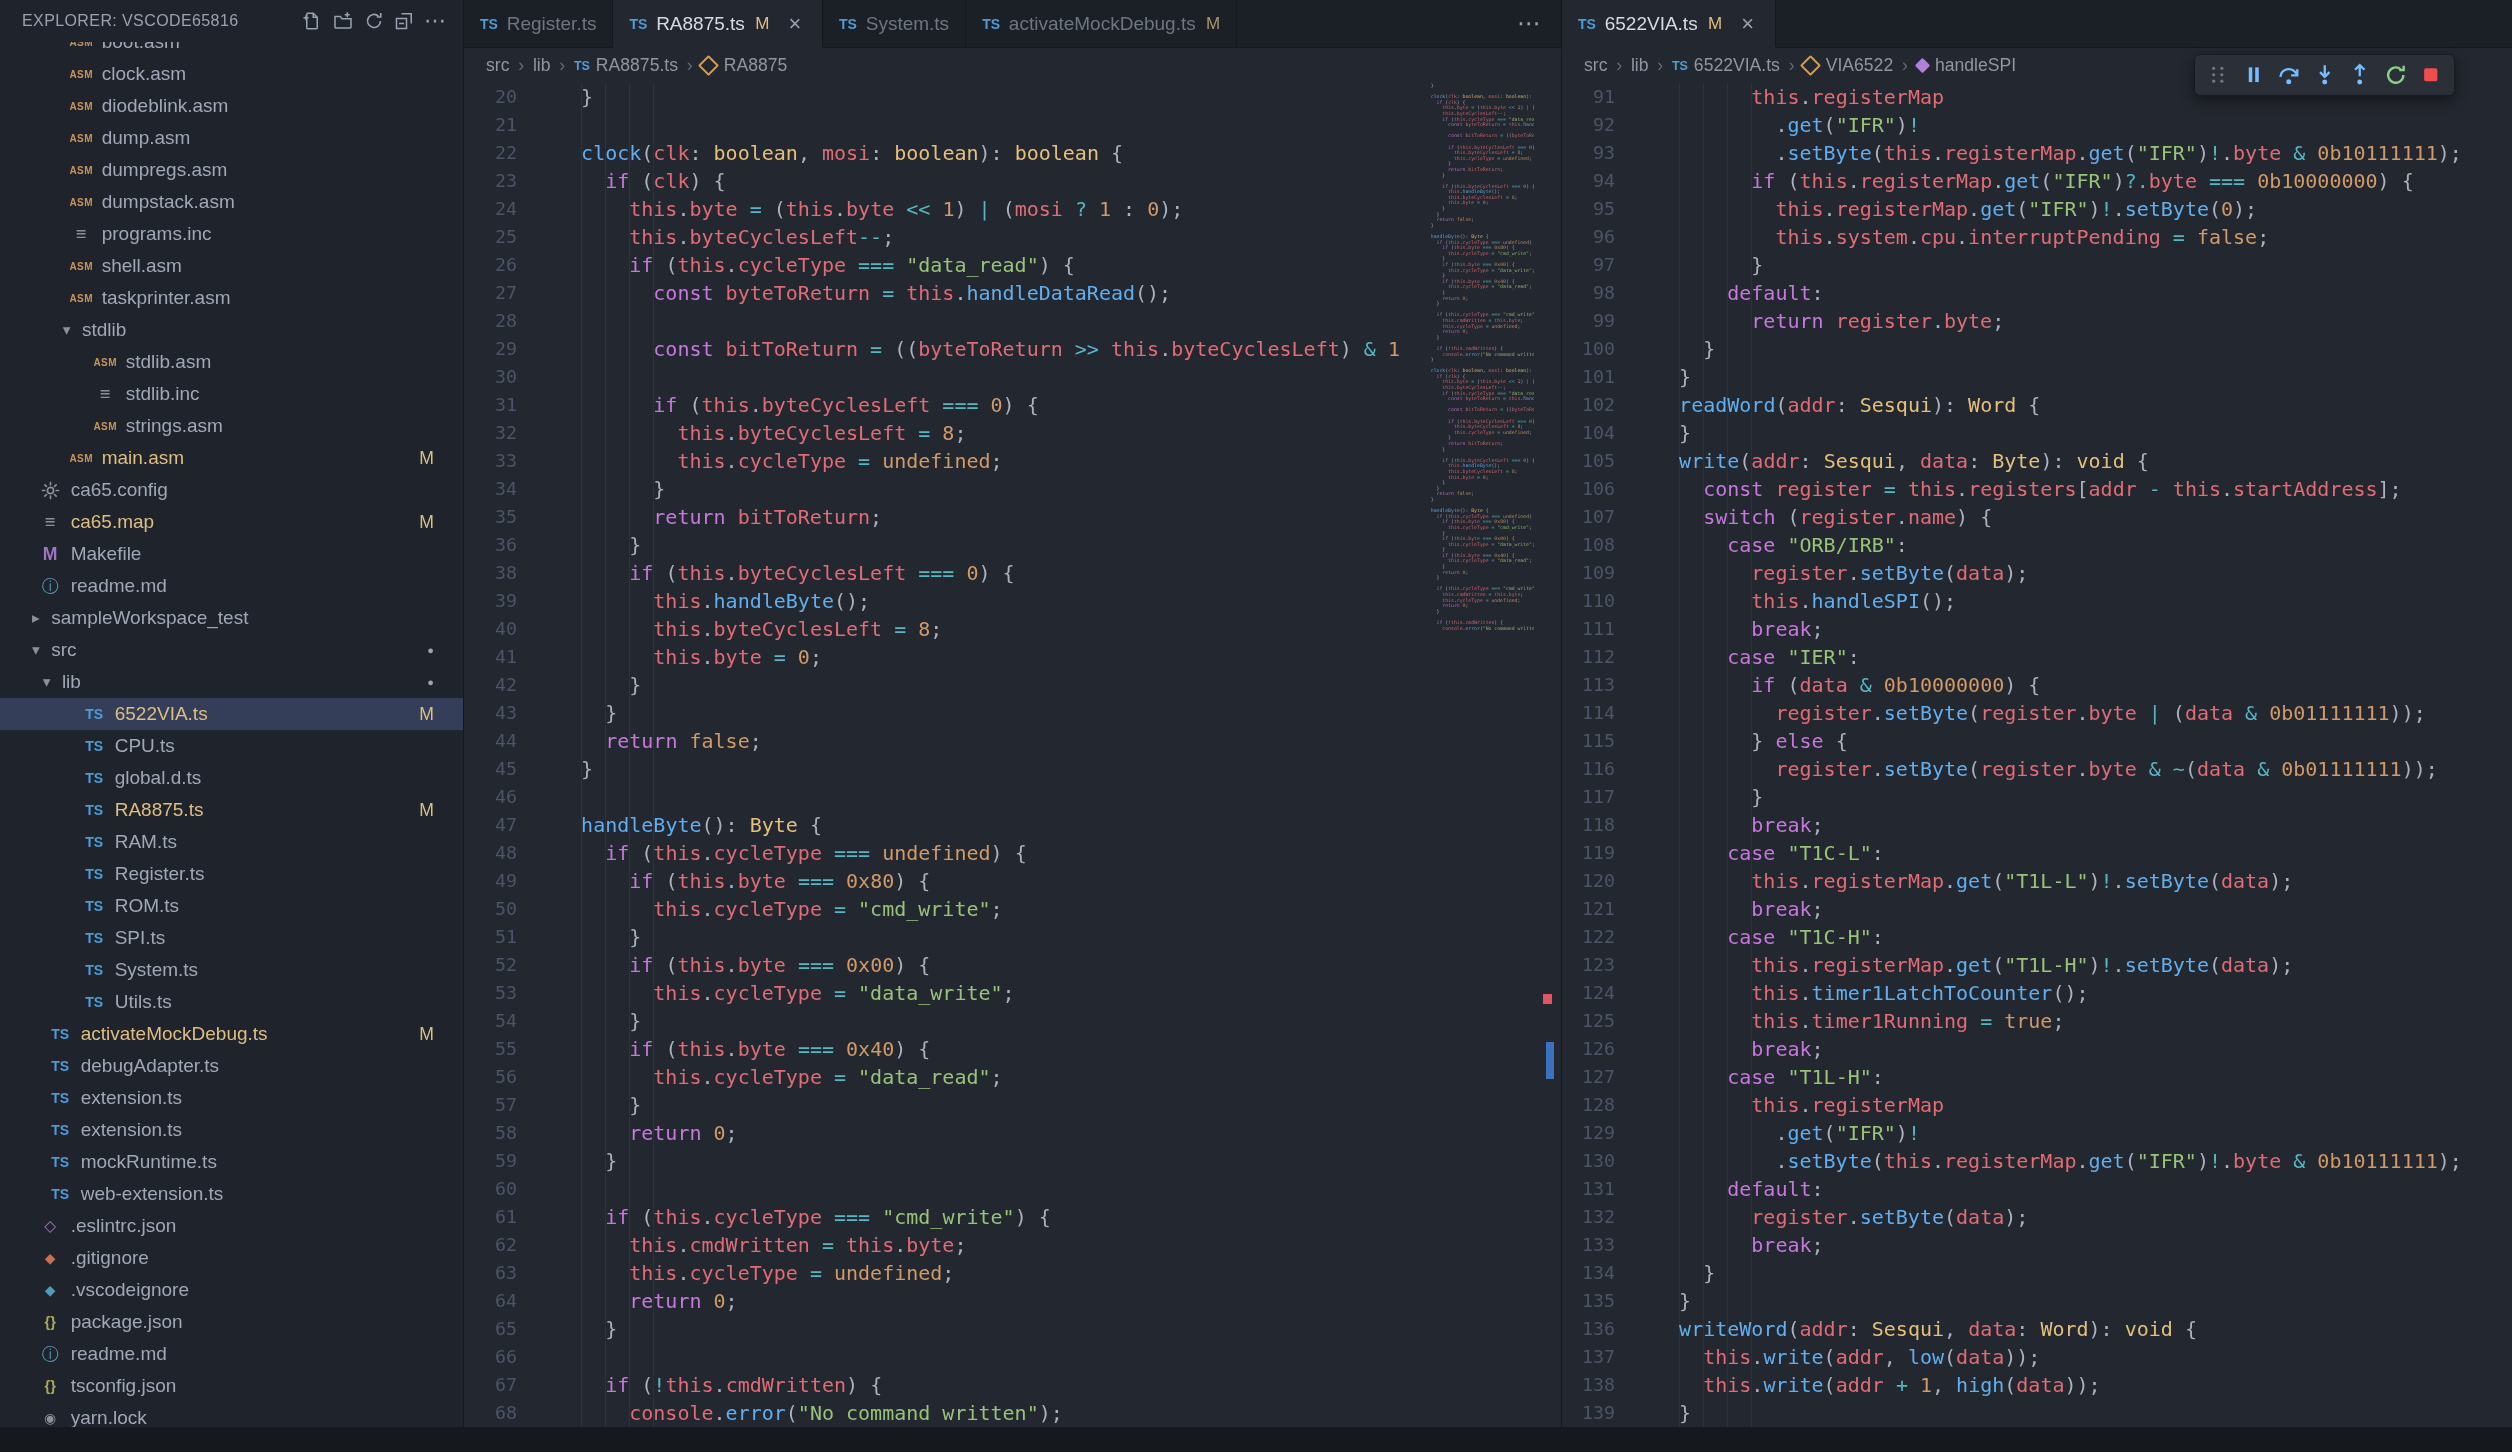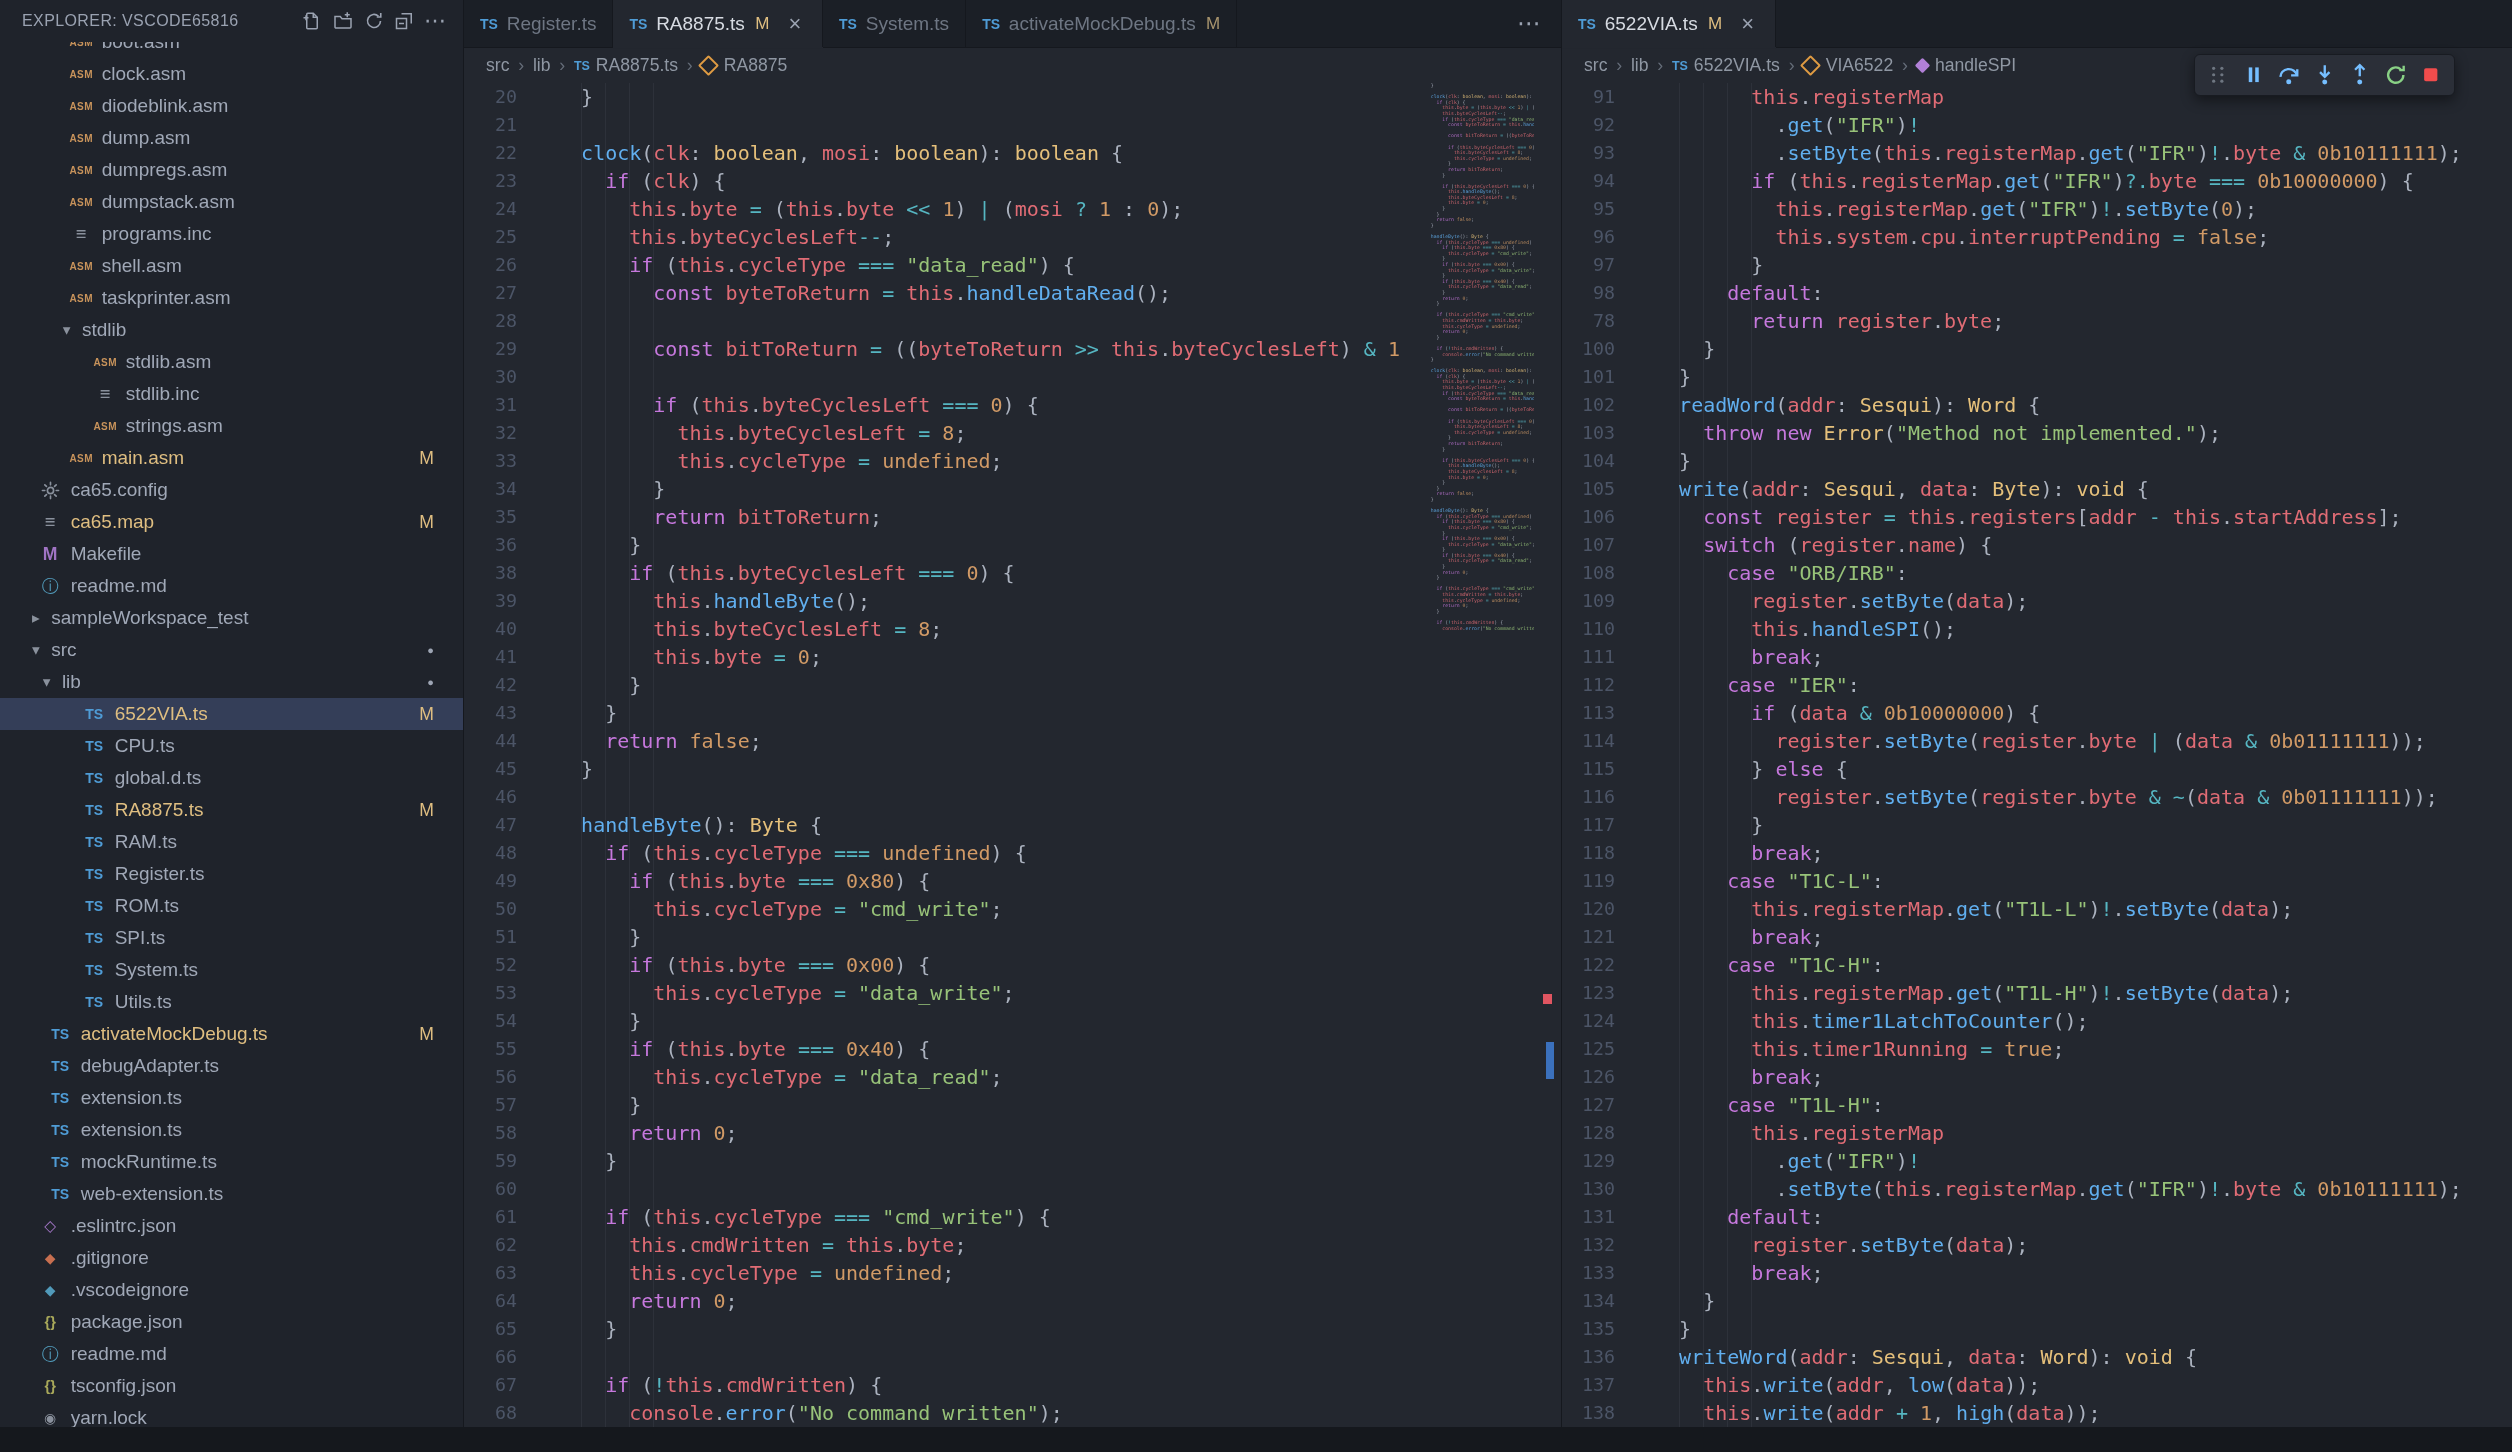--- a/index.html
+++ b/index.html
@@ -520,25 +520,24 @@
         </div>
       <div class="code">
           <div class="line"><span class="ln">91</span><span class="lc"><span class="tk-p">        </span><span class="tk-v">this</span><span class="tk-p">.</span><span class="tk-v">registerMap</span></span></div>
           <div class="line"><span class="ln">92</span><span class="lc"><span class="tk-p">          .</span><span class="tk-f">get</span><span class="tk-p">(</span><span class="tk-s">"IFR"</span><span class="tk-p">)</span><span class="tk-o">!</span></span></div>
           <div class="line"><span class="ln">93</span><span class="lc"><span class="tk-p">          .</span><span class="tk-f">setByte</span><span class="tk-p">(</span><span class="tk-v">this</span><span class="tk-p">.</span><span class="tk-v">registerMap</span><span class="tk-p">.</span><span class="tk-f">get</span><span class="tk-p">(</span><span class="tk-s">"IFR"</span><span class="tk-p">)</span><span class="tk-o">!</span><span class="tk-p">.</span><span class="tk-v">byte</span><span class="tk-p"> </span><span class="tk-o">&amp;</span><span class="tk-p"> </span><span class="tk-n">0b10111111</span><span class="tk-p">);</span></span></div>
           <div class="line"><span class="ln">94</span><span class="lc"><span class="tk-p">        </span><span class="tk-k">if</span><span class="tk-p"> (</span><span class="tk-v">this</span><span class="tk-p">.</span><span class="tk-v">registerMap</span><span class="tk-p">.</span><span class="tk-f">get</span><span class="tk-p">(</span><span class="tk-s">"IFR"</span><span class="tk-p">)</span><span class="tk-o">?.</span><span class="tk-v">byte</span><span class="tk-p"> </span><span class="tk-o">===</span><span class="tk-p"> </span><span class="tk-n">0b10000000</span><span class="tk-p">) {</span></span></div>
           <div class="line"><span class="ln">95</span><span class="lc"><span class="tk-p">          </span><span class="tk-v">this</span><span class="tk-p">.</span><span class="tk-v">registerMap</span><span class="tk-p">.</span><span class="tk-f">get</span><span class="tk-p">(</span><span class="tk-s">"IFR"</span><span class="tk-p">)</span><span class="tk-o">!</span><span class="tk-p">.</span><span class="tk-f">setByte</span><span class="tk-p">(</span><span class="tk-n">0</span><span class="tk-p">);</span></span></div>
           <div class="line"><span class="ln">96</span><span class="lc"><span class="tk-p">          </span><span class="tk-v">this</span><span class="tk-p">.</span><span class="tk-v">system</span><span class="tk-p">.</span><span class="tk-v">cpu</span><span class="tk-p">.</span><span class="tk-v">interruptPending</span><span class="tk-p"> </span><span class="tk-o">=</span><span class="tk-p"> </span><span class="tk-n">false</span><span class="tk-p">;</span></span></div>
           <div class="line"><span class="ln">97</span><span class="lc"><span class="tk-p">        }</span></span></div>
           <div class="line"><span class="ln">98</span><span class="lc"><span class="tk-p">      </span><span class="tk-k">default</span><span class="tk-p">:</span></span></div>
-          <div class="line"><span class="ln">78</span><span class="lc"><span class="tk-p">        </span><span class="tk-k">return</span><span class="tk-p"> </span><span class="tk-v">register</span><span class="tk-p">.</span><span class="tk-v">byte</span><span class="tk-p">;</span></span></div>
+          <div class="line"><span class="ln">99</span><span class="lc"><span class="tk-p">        </span><span class="tk-k">return</span><span class="tk-p"> </span><span class="tk-v">register</span><span class="tk-p">.</span><span class="tk-v">byte</span><span class="tk-p">;</span></span></div>
           <div class="line"><span class="ln">100</span><span class="lc"><span class="tk-p">    }</span></span></div>
           <div class="line"><span class="ln">101</span><span class="lc"><span class="tk-p">  }</span></span></div>
           <div class="line"><span class="ln">102</span><span class="lc"><span class="tk-p">  </span><span class="tk-f">readWord</span><span class="tk-p">(</span><span class="tk-v">addr</span><span class="tk-p">: </span><span class="tk-t">Sesqui</span><span class="tk-p">): </span><span class="tk-t">Word</span><span class="tk-p"> {</span></span></div>
-          <div class="line"><span class="ln">103</span><span class="lc"><span class="tk-p">    </span><span class="tk-k">throw</span><span class="tk-p"> </span><span class="tk-k">new</span><span class="tk-p"> </span><span class="tk-t">Error</span><span class="tk-p">(</span><span class="tk-s">"Method not implemented."</span><span class="tk-p">);</span></span></div>
           <div class="line"><span class="ln">104</span><span class="lc"><span class="tk-p">  }</span></span></div>
           <div class="line"><span class="ln">105</span><span class="lc"><span class="tk-p">  </span><span class="tk-f">write</span><span class="tk-p">(</span><span class="tk-v">addr</span><span class="tk-p">: </span><span class="tk-t">Sesqui</span><span class="tk-p">, </span><span class="tk-v">data</span><span class="tk-p">: </span><span class="tk-t">Byte</span><span class="tk-p">): </span><span class="tk-t">void</span><span class="tk-p"> {</span></span></div>
           <div class="line"><span class="ln">106</span><span class="lc"><span class="tk-p">    </span><span class="tk-k">const</span><span class="tk-p"> </span><span class="tk-v">register</span><span class="tk-p"> </span><span class="tk-o">=</span><span class="tk-p"> </span><span class="tk-v">this</span><span class="tk-p">.</span><span class="tk-v">registers</span><span class="tk-p">[</span><span class="tk-v">addr</span><span class="tk-p"> </span><span class="tk-o">-</span><span class="tk-p"> </span><span class="tk-v">this</span><span class="tk-p">.</span><span class="tk-v">startAddress</span><span class="tk-p">];</span></span></div>
           <div class="line"><span class="ln">107</span><span class="lc"><span class="tk-p">    </span><span class="tk-k">switch</span><span class="tk-p"> (</span><span class="tk-v">register</span><span class="tk-p">.</span><span class="tk-v">name</span><span class="tk-p">) {</span></span></div>
           <div class="line"><span class="ln">108</span><span class="lc"><span class="tk-p">      </span><span class="tk-k">case</span><span class="tk-p"> </span><span class="tk-s">"ORB/IRB"</span><span class="tk-p">:</span></span></div>
           <div class="line"><span class="ln">109</span><span class="lc"><span class="tk-p">        </span><span class="tk-v">register</span><span class="tk-p">.</span><span class="tk-f">setByte</span><span class="tk-p">(</span><span class="tk-v">data</span><span class="tk-p">);</span></span></div>
           <div class="line"><span class="ln">110</span><span class="lc"><span class="tk-p">        </span><span class="tk-v">this</span><span class="tk-p">.</span><span class="tk-f">handleSPI</span><span class="tk-p">();</span></span></div>
           <div class="line"><span class="ln">111</span><span class="lc"><span class="tk-p">        </span><span class="tk-k">break</span><span class="tk-p">;</span></span></div>
           <div class="line"><span class="ln">112</span><span class="lc"><span class="tk-p">      </span><span class="tk-k">case</span><span class="tk-p"> </span><span class="tk-s">"IER"</span><span class="tk-p">:</span></span></div>
           <div class="line"><span class="ln">113</span><span class="lc"><span class="tk-p">        </span><span class="tk-k">if</span><span class="tk-p"> (</span><span class="tk-v">data</span><span class="tk-p"> </span><span class="tk-o">&amp;</span><span class="tk-p"> </span><span class="tk-n">0b10000000</span><span class="tk-p">) {</span></span></div>

